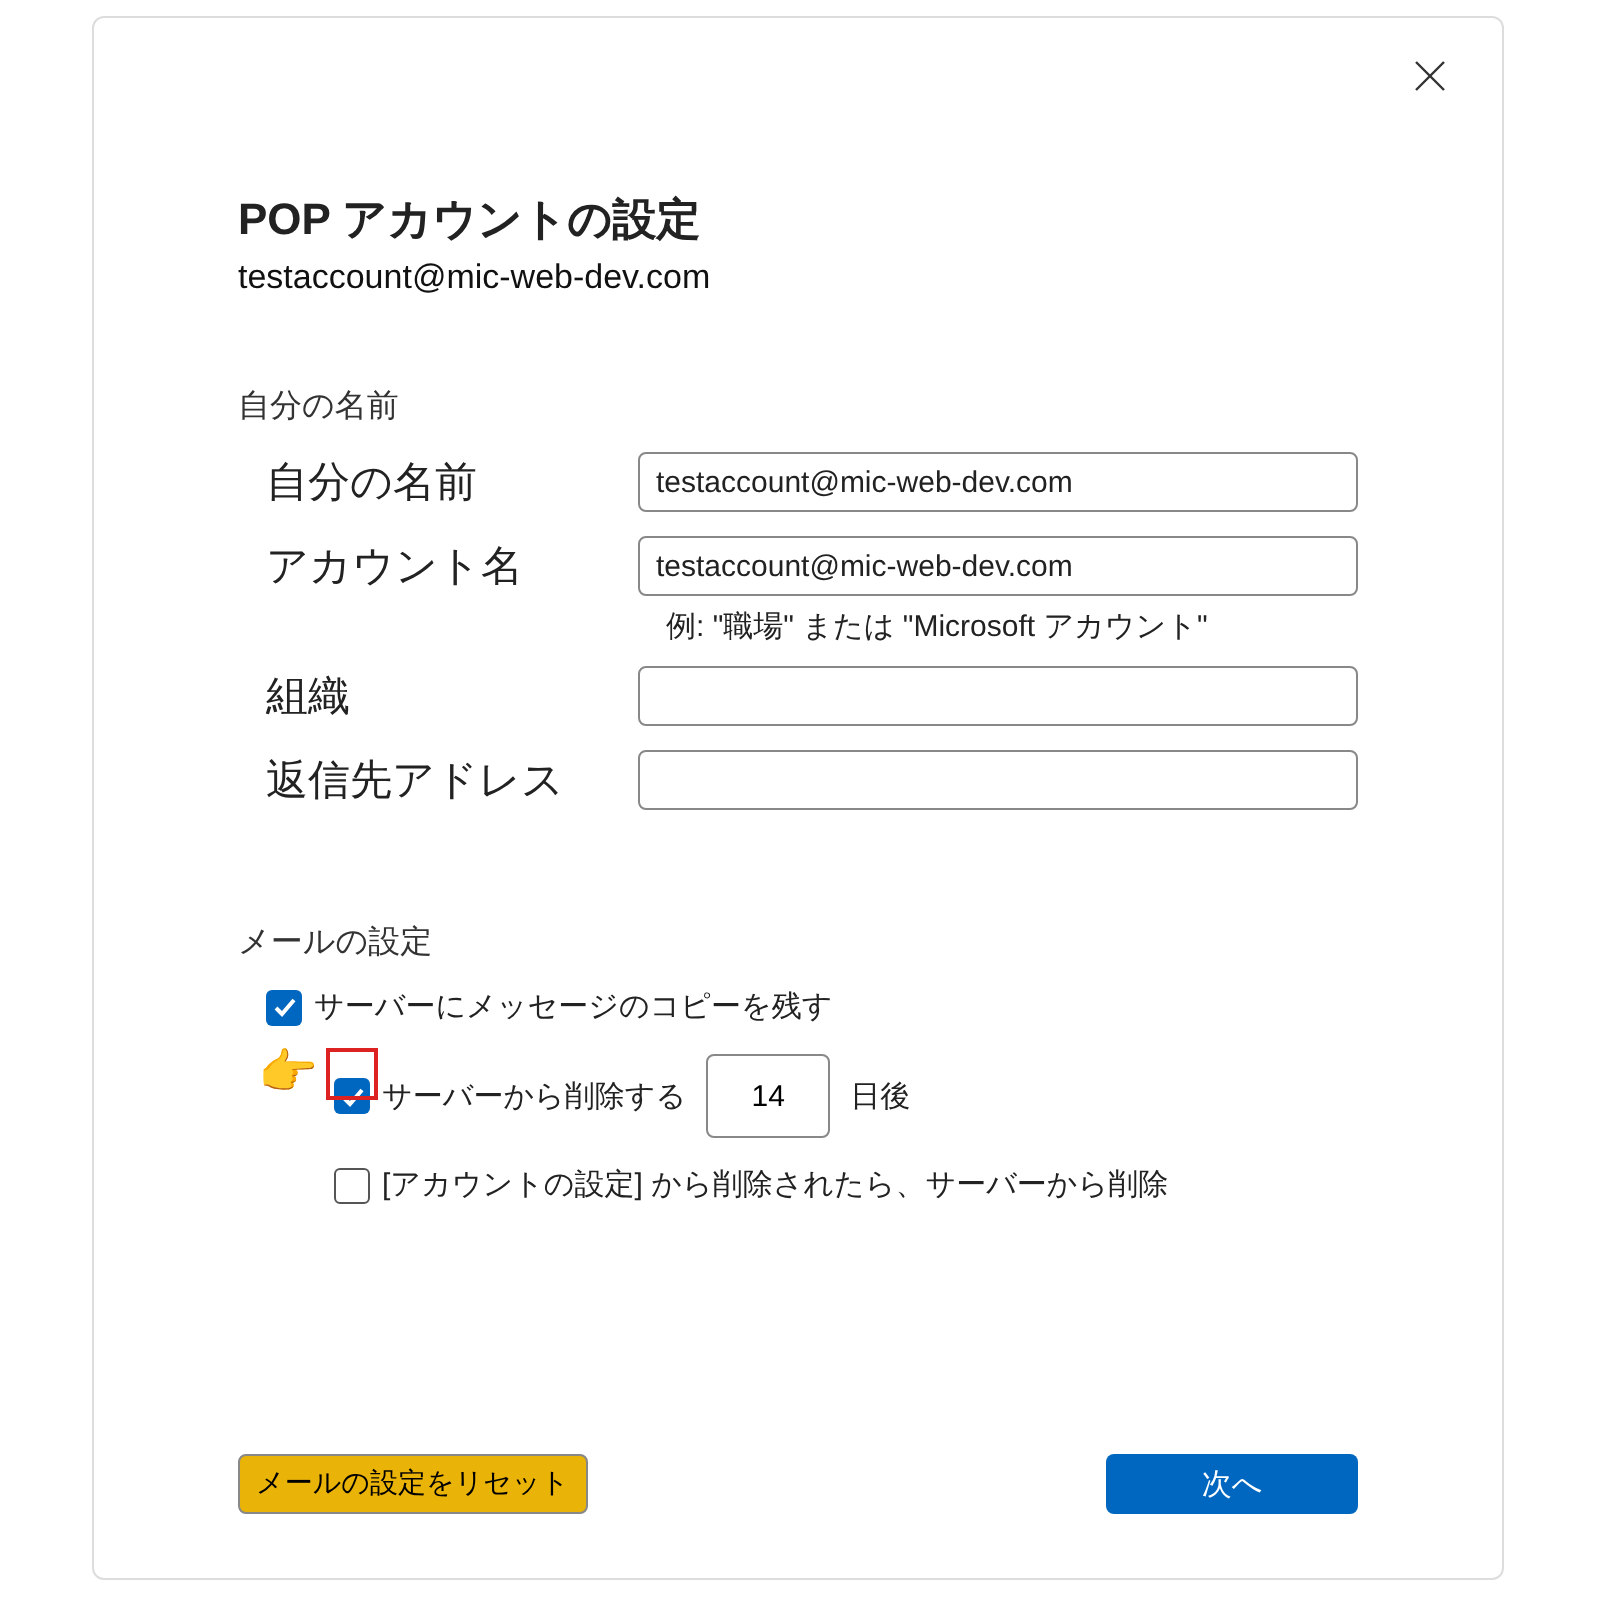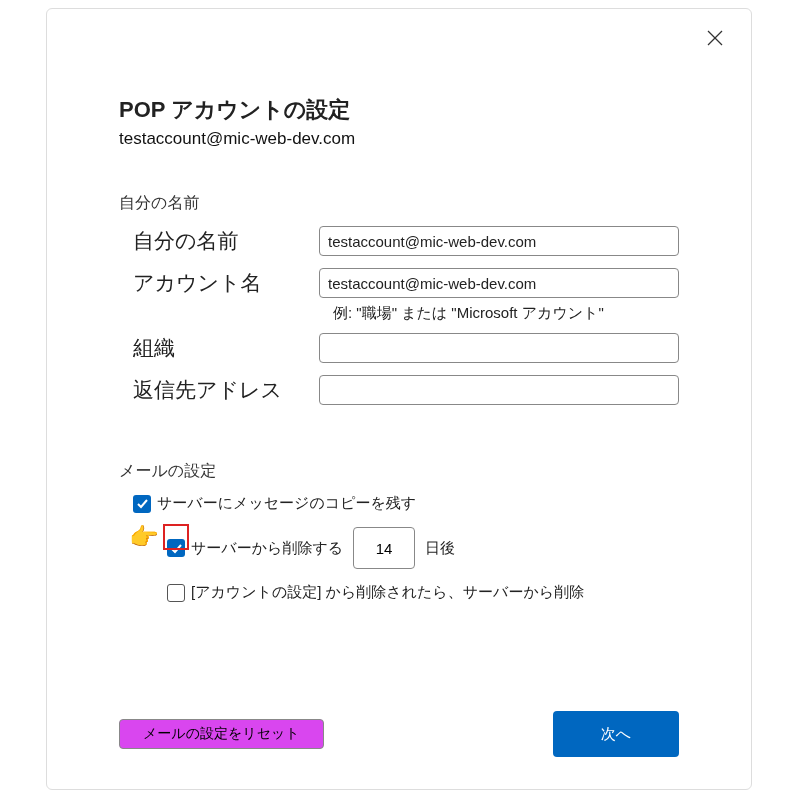--- a/index.html
+++ b/index.html
@@ -139,35 +139,35 @@
     .bottom-bar {
       position: absolute;
       left: 72px;
       right: 72px;
       bottom: 32px;
       display: flex;
       justify-content: space-between;
       align-items: center;
     }
     .btn-secondary {
-      background: #d946ef;
+      background: #eab308;
       border: 1px solid #888;
       border-radius: 4px;
-      padding: 5px 23px;
+      padding: 5px 8px;
       font-size: 14px;
       font-family: inherit;
       cursor: pointer;
     }
     .btn-primary {
       background: #0067c0;
       color: #fff;
       border: none;
       border-radius: 4px;
       width: 126px;
-      height: 46px;
+      height: 30px;
       font-size: 15px;
       font-family: inherit;
       cursor: pointer;
     }
   </style>
 </head>
 <body>
 
 <div class="dialog">
 

